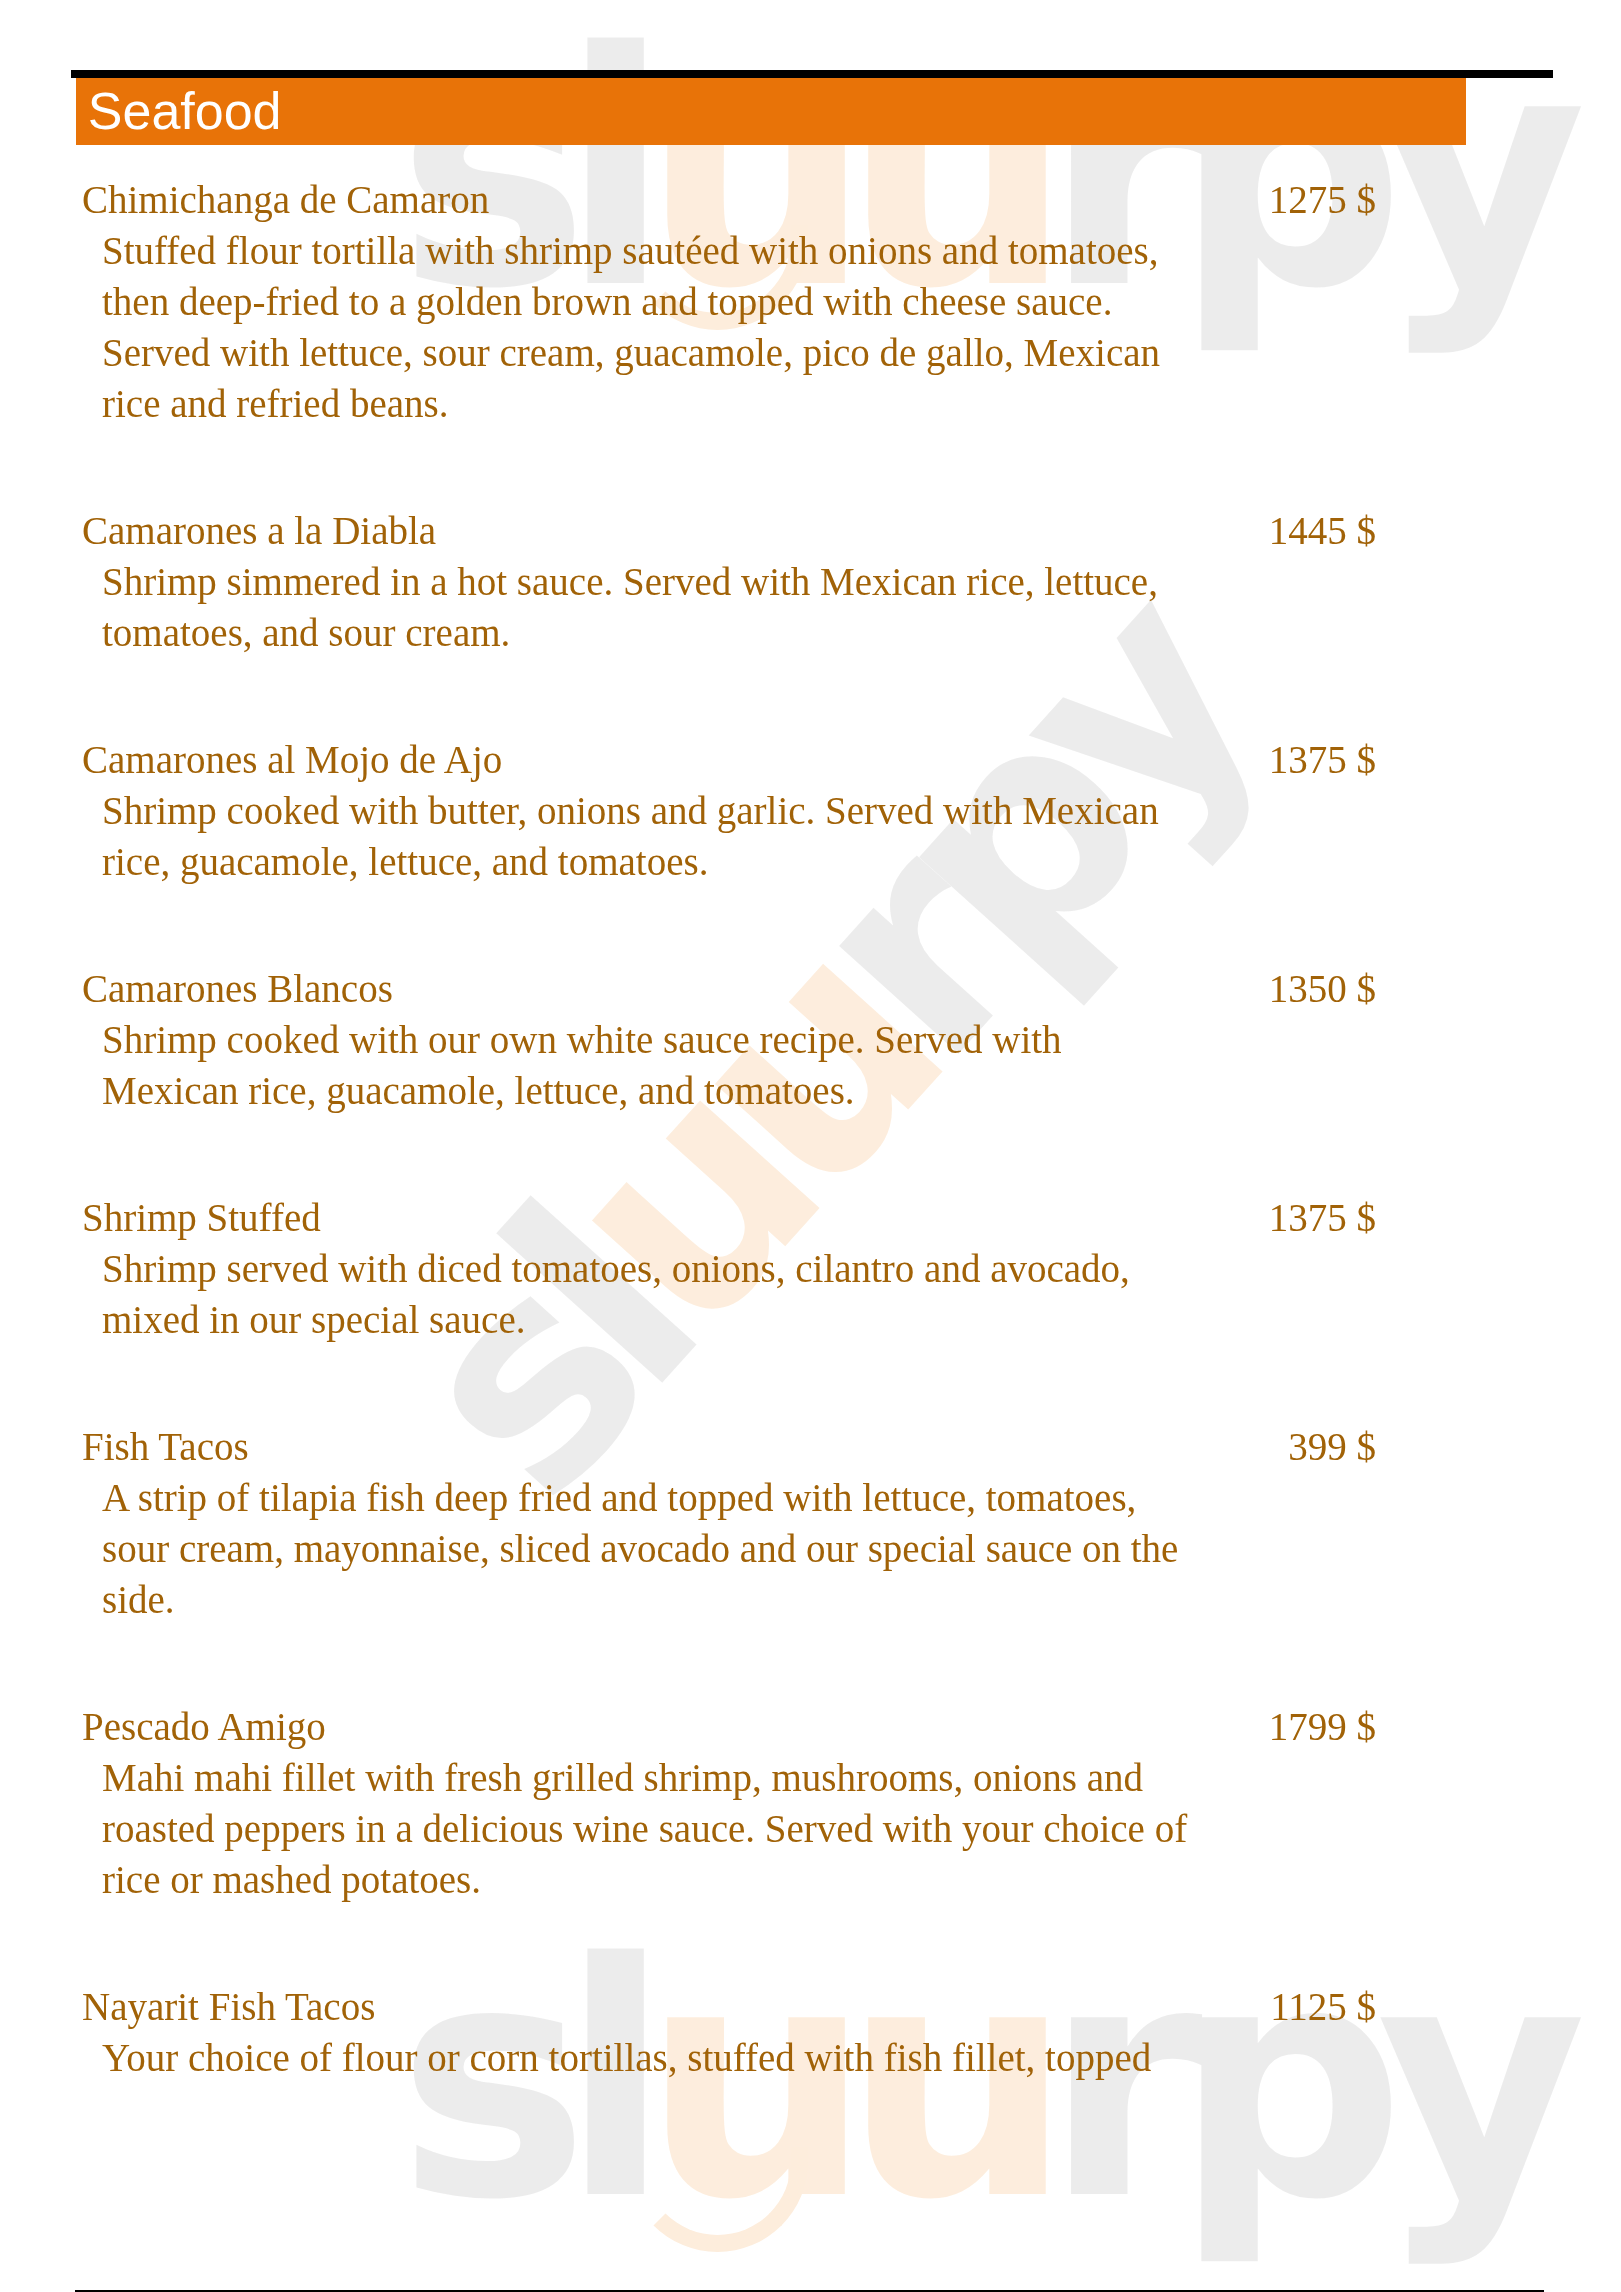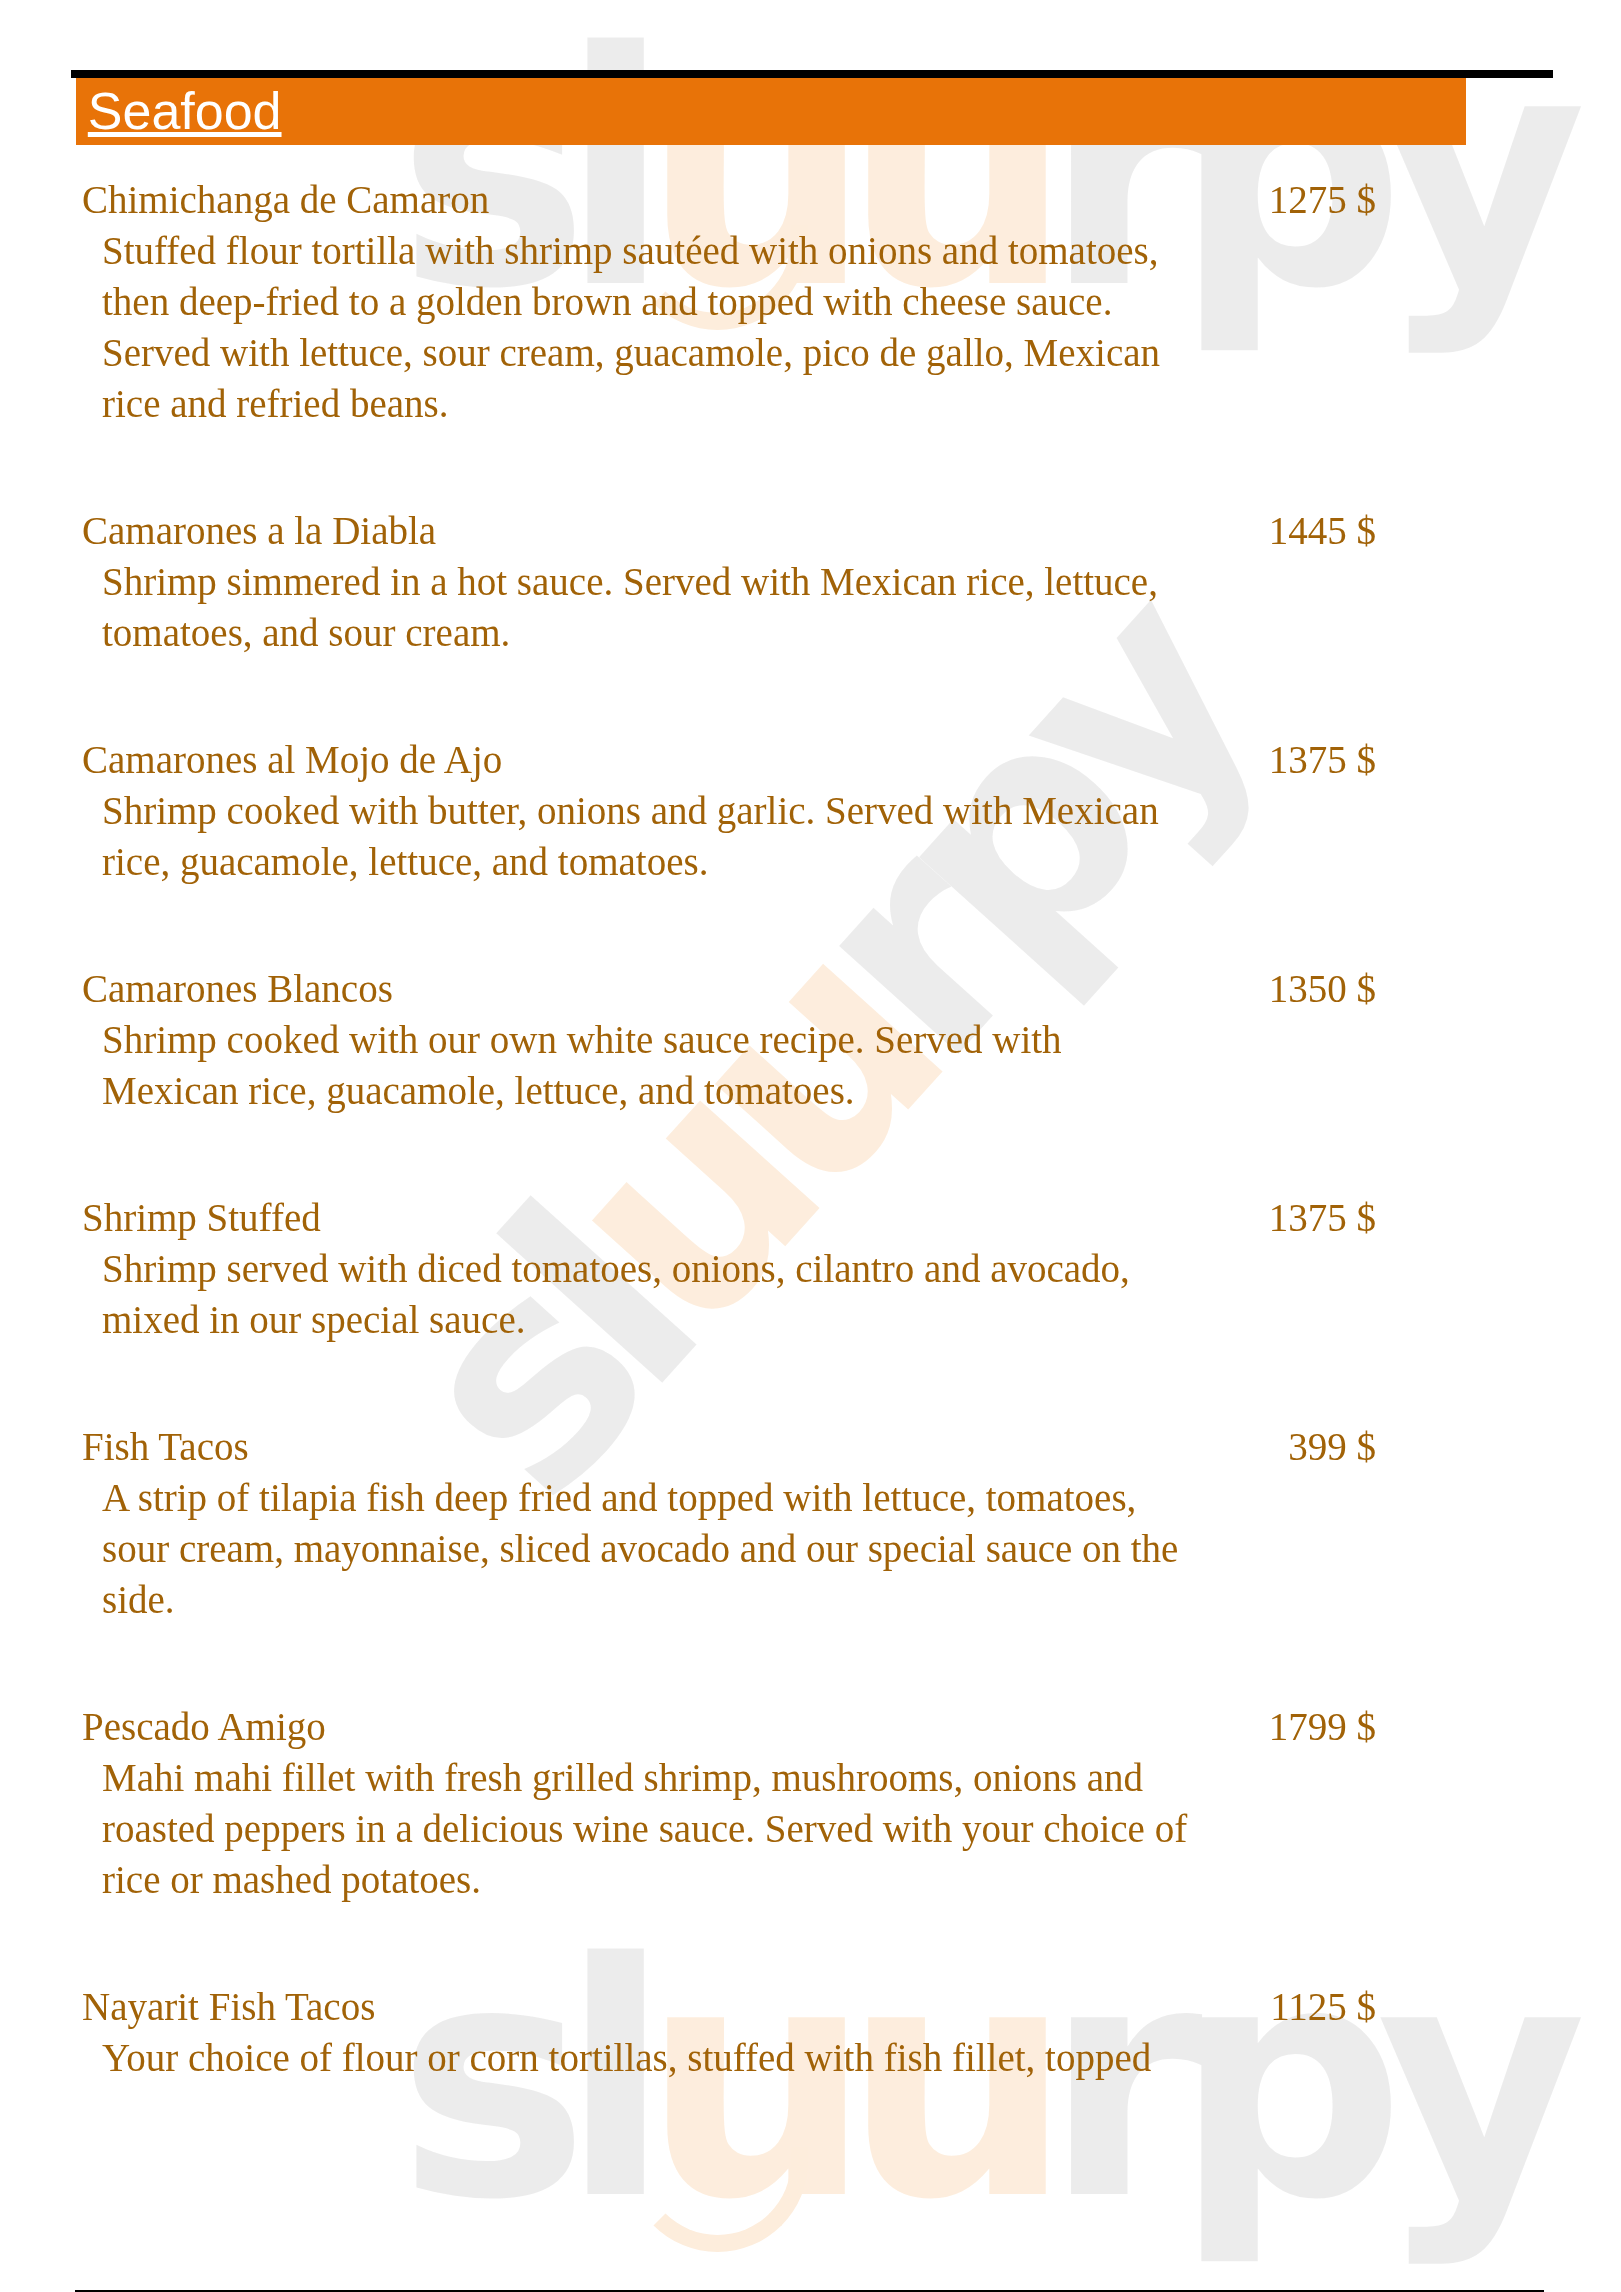--- a/index.html
+++ b/index.html
@@ -12,21 +12,21 @@
     .wm-tongue { position: absolute; border: 17.6px solid #fdeddc; border-top: none; border-left-color: transparent;
       border-radius: 0 0 118px 118px; }
 
     .wm-top { left: 397px; top: 9.8px; font-size: 323px; line-height: 323px; letter-spacing: -29px; opacity: 0.95; }
     .wm-mid { left: 294px; top: 902px; font-size: 294px; line-height: 294px; letter-spacing: -25.5px; transform: rotate(-48deg); transform-origin: center; opacity: 0.95; }
     .wm-bot { left: 397px; top: 1921px; font-size: 323px; line-height: 323px; letter-spacing: -29px; opacity: 0.95; }
 
     .rule-top { position: absolute; left: 71px; top: 70px; width: 1482px; height: 7.8px; background: #000000; z-index: 2; }
     .section-header { position: absolute; left: 76px; top: 78px; width: 1390px; height: 67px; z-index: 2; }
     .section-title { position: absolute; left: 11.8px; top: 0; height: 67px; line-height: 67px;
-      font-family: "Liberation Sans", sans-serif; font-size: 52px; color: #ffffff; text-decoration: underline; }
+      font-family: "Liberation Sans", sans-serif; font-size: 52px; color: #ffffff; }
 
     .menu { position: absolute; left: 82px; top: 174px; width: 1294px; z-index: 3;
       font-family: "Liberation Serif", serif; font-size: 39px; line-height: 51px; color: #a16207; }
     .item { position: relative; margin-bottom: 76px; }
     .item-name { display: block; white-space: nowrap; }
     .item-price { position: absolute; right: 0; top: 0; white-space: nowrap; text-align: right; }
     .desc-line { display: block; white-space: nowrap; margin-left: 20px; }
 
     .rule-bottom { position: absolute; left: 75px; top: 2290px; width: 1469px; height: 2.9px; background: #000000; z-index: 2; }
   </style>

